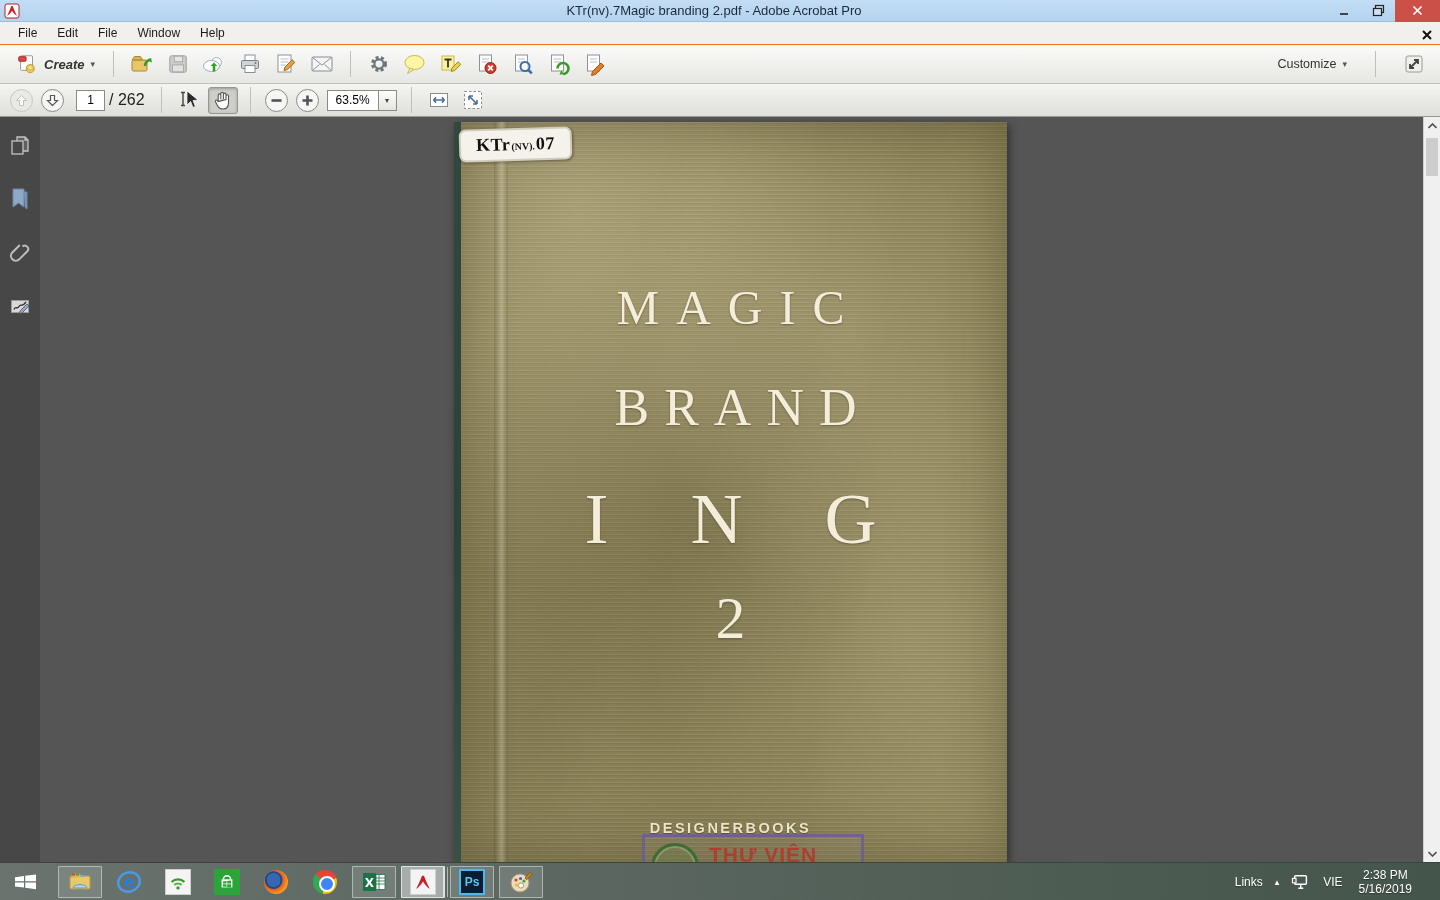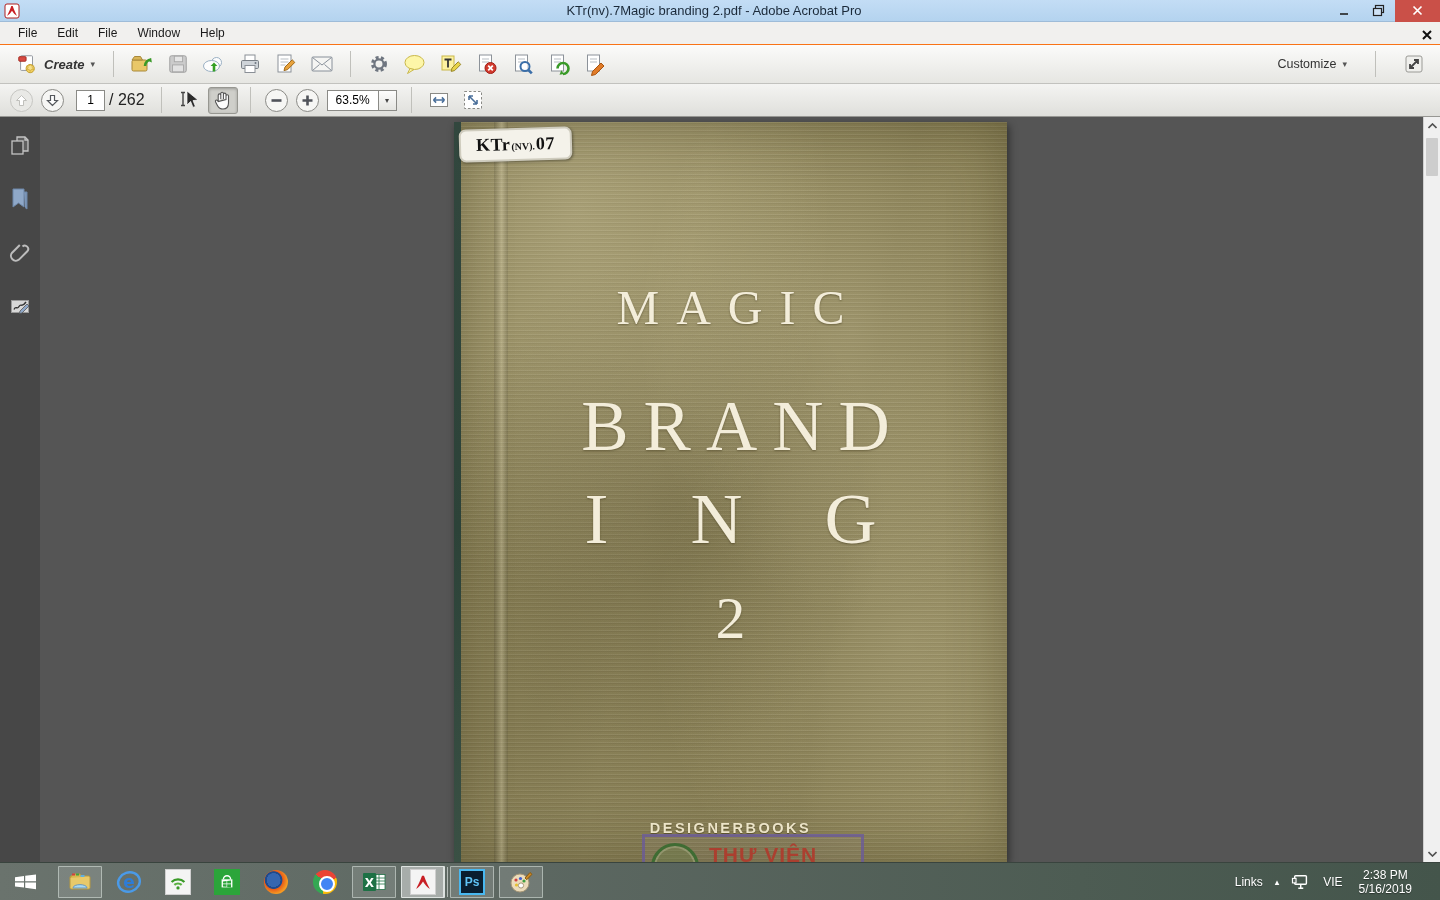--- a/index.html
+++ b/index.html
@@ -68,21 +68,21 @@
       repeating-linear-gradient(180deg, rgba(255,250,228,.10) 0 1px, rgba(85,75,42,.12) 1px 2px, rgba(0,0,0,0) 2px 4px),
       linear-gradient(100deg,#8b8257,#938a5f 38%,#857c52 68%,#8f865b);
     box-shadow: inset 0 0 55px rgba(50,42,18,.35), 2px 3px 8px rgba(0,0,0,.45); }
   .spine-edge { position:absolute; left:0; top:0; width:7px; height:100%; background:linear-gradient(180deg,#32473e,#2c4238 55%,#3a5044); }
   .spine-crease { position:absolute; left:40px; top:0; width:14px; height:100%; background:linear-gradient(90deg, rgba(0,0,0,.12), rgba(245,238,205,.28) 55%, rgba(0,0,0,.10)); }
   .call-label { position:absolute; left:5px; top:6px; width:113px; height:33px; background:#f4f2ea; border:2px solid #cfccbe; border-radius:7px; transform:rotate(-1.6deg); display:flex; align-items:center; justify-content:center; box-shadow:1px 1px 3px rgba(0,0,0,.4); font-family:"Liberation Serif",serif; color:#111; }
   .call-label .big { font-size:18px; font-weight:bold; letter-spacing:.5px; }
   .call-label .small { font-size:10px; font-weight:bold; margin:3px 1px 0 1px; }
   .cover-line { position:absolute; left:0; width:100%; text-align:center; font-family:"Liberation Serif",serif; color:#f3edda; text-shadow:0 1px 2px rgba(70,60,30,.55); }
   .ln-a { font-size:48px; letter-spacing:17px; padding-left:17px; top:158px; }
-  .ln-b { font-size:71px; letter-spacing:15px; padding-left:25px; top:264px; }
+  .ln-b { font-size:52px; letter-spacing:15px; padding-left:25px; top:256px; }
   .ln-c { font-size:72px; letter-spacing:82px; padding-left:82px; top:356px; }
   .ln-d { font-size:60px; letter-spacing:0; top:462px; }
   .publisher { position:absolute; top:698px; left:0; width:100%; text-align:center; font-size:14.5px; font-weight:bold; letter-spacing:2.5px; color:#ece4c8; text-shadow:0 1px 1px rgba(60,50,20,.6); }
   .stamp { position:absolute; left:188px; top:712px; width:222px; height:62px; border:3px solid rgba(104,88,156,.75); display:flex; align-items:flex-start; padding:4px 6px; background:rgba(200,190,230,.06); }
   .stamp-emblem { width:48px; height:48px; border-radius:50%; border:3px solid #3f6c33; background:rgba(95,130,65,.30); margin-top:2px; flex:0 0 48px; box-shadow:inset 0 0 0 2px rgba(230,230,200,.25); }
   .stamp-text { font-size:21px; font-weight:bold; color:#b03a2c; margin:2px 0 0 10px; letter-spacing:1px; opacity:.9; }
 
   
   .taskbar { height:38px; flex:0 0 38px; background:linear-gradient(90deg,#6a736d,#5d6862 35%,#4d5c53 75%,#44554b); border-top:1px solid #39443e; display:flex; align-items:stretch; }
   .startbtn { width:50px; display:flex; align-items:center; justify-content:center; }

